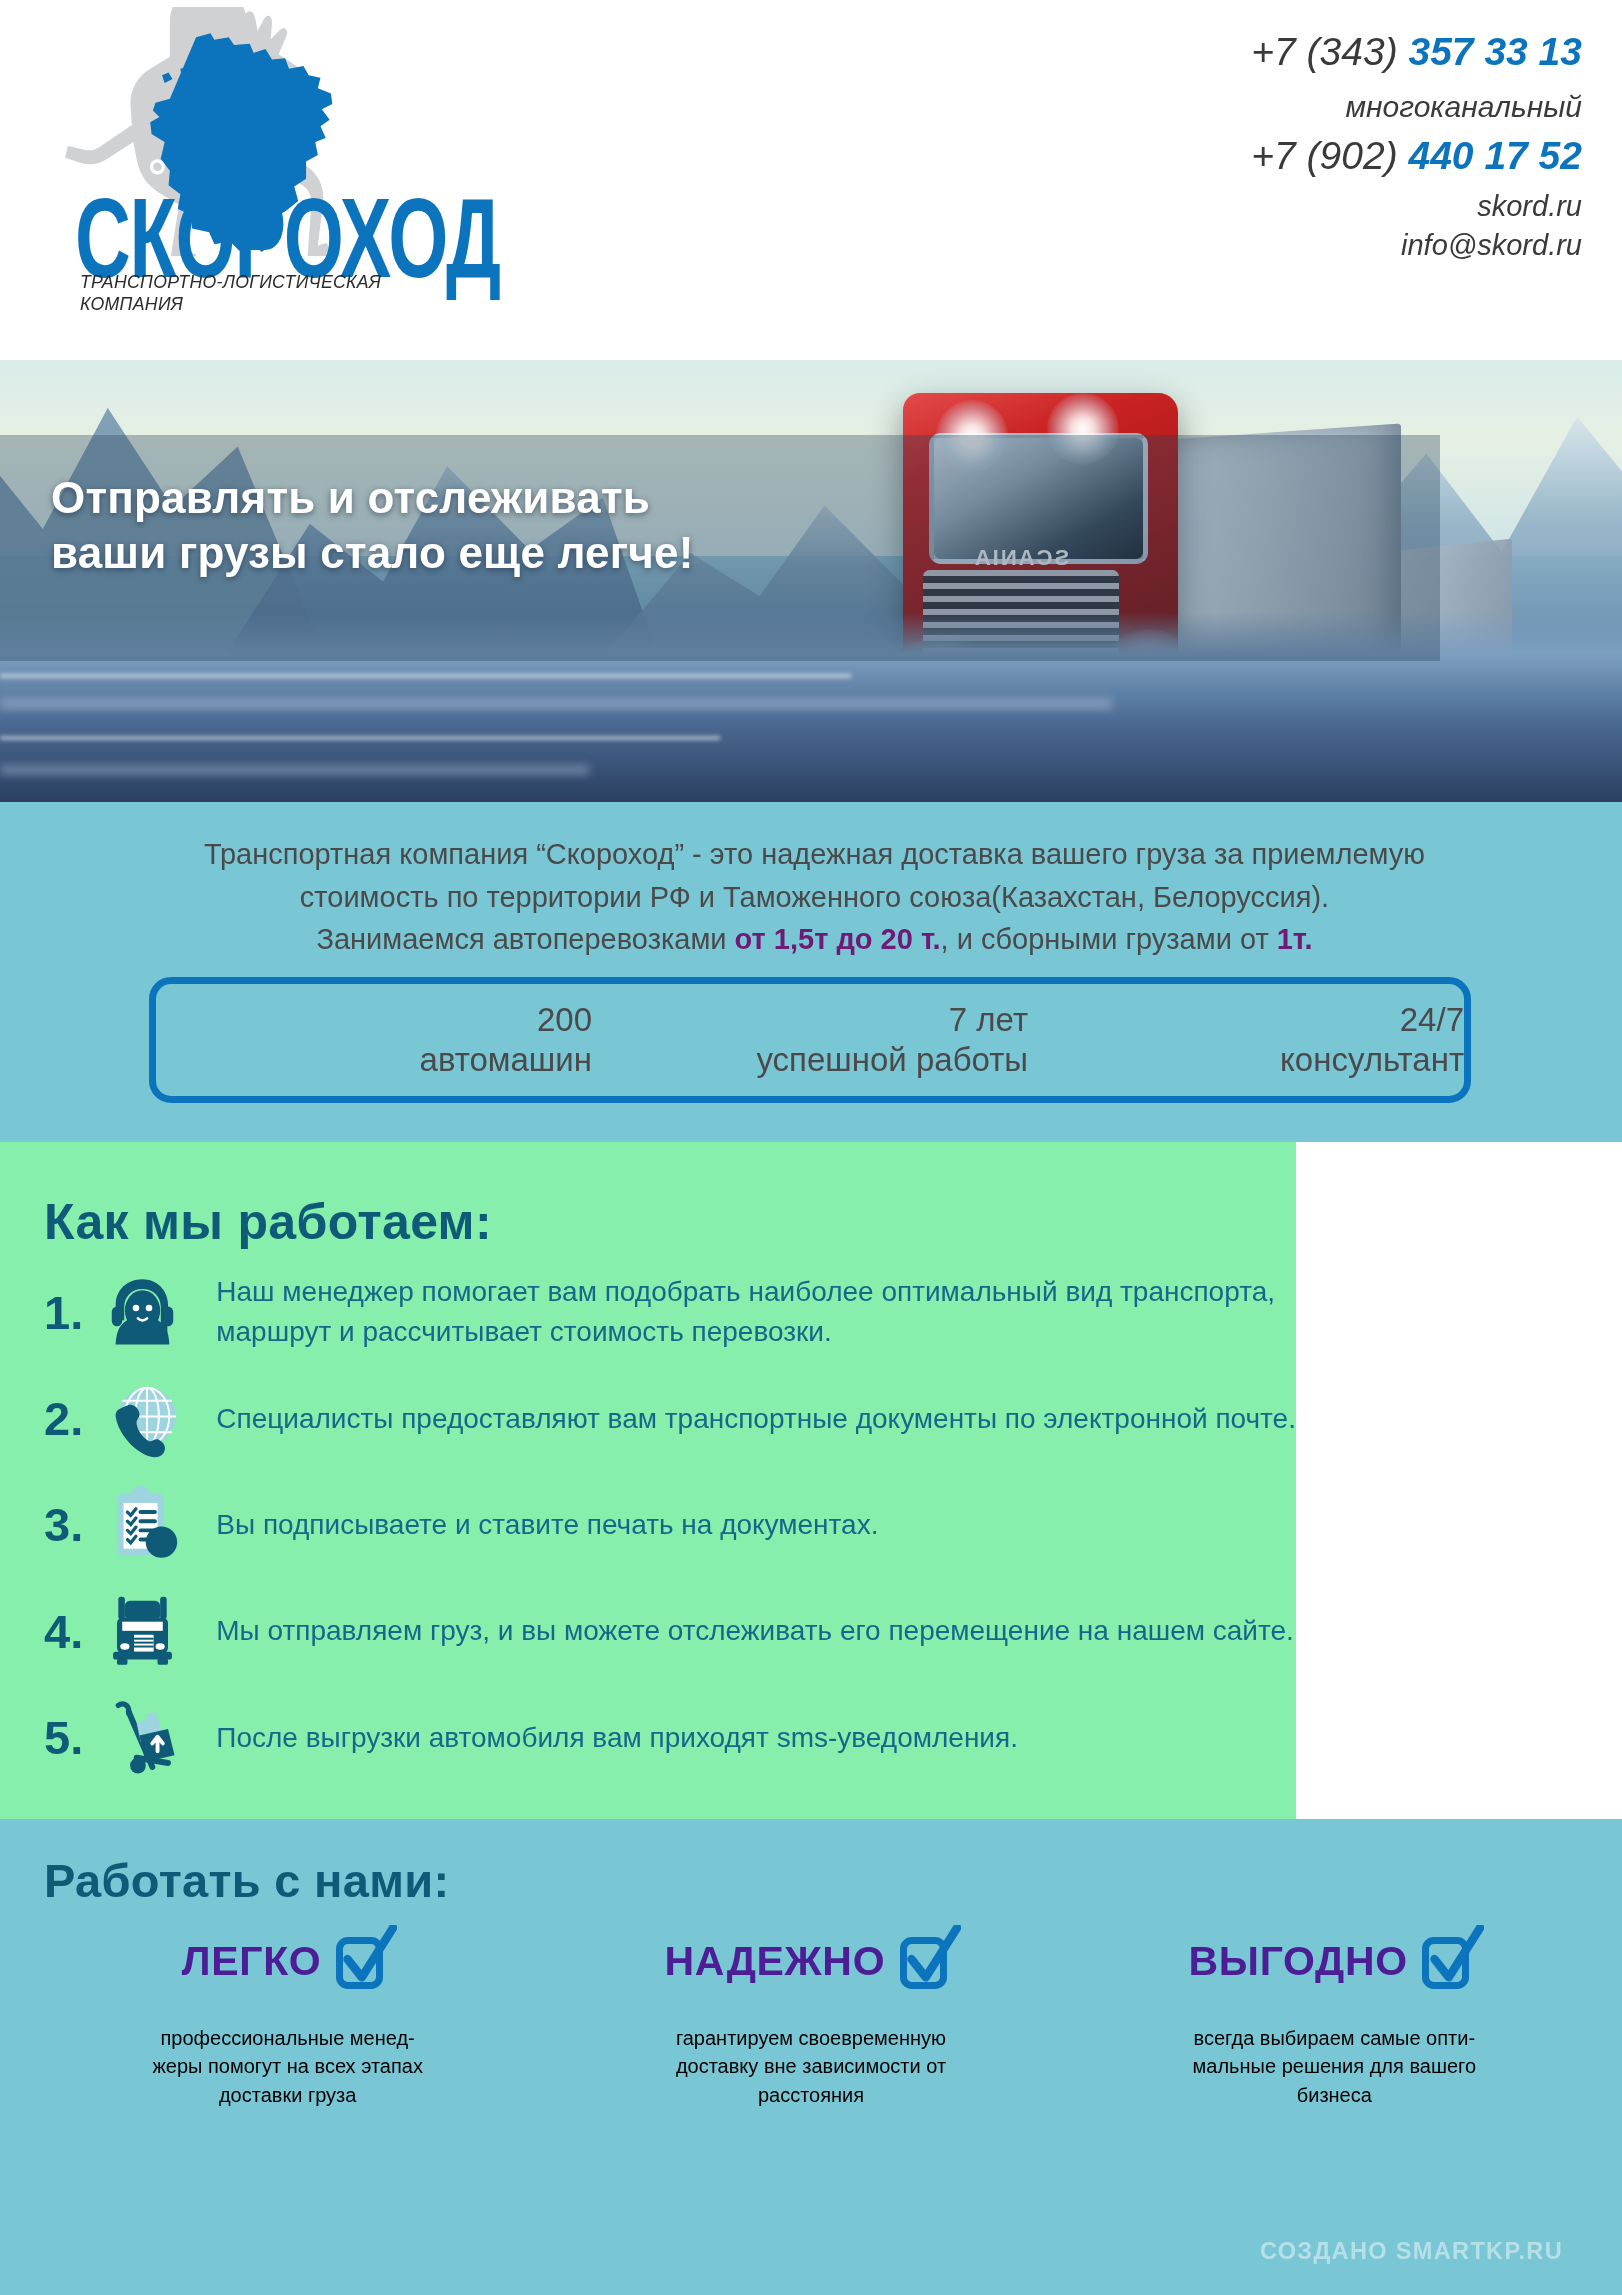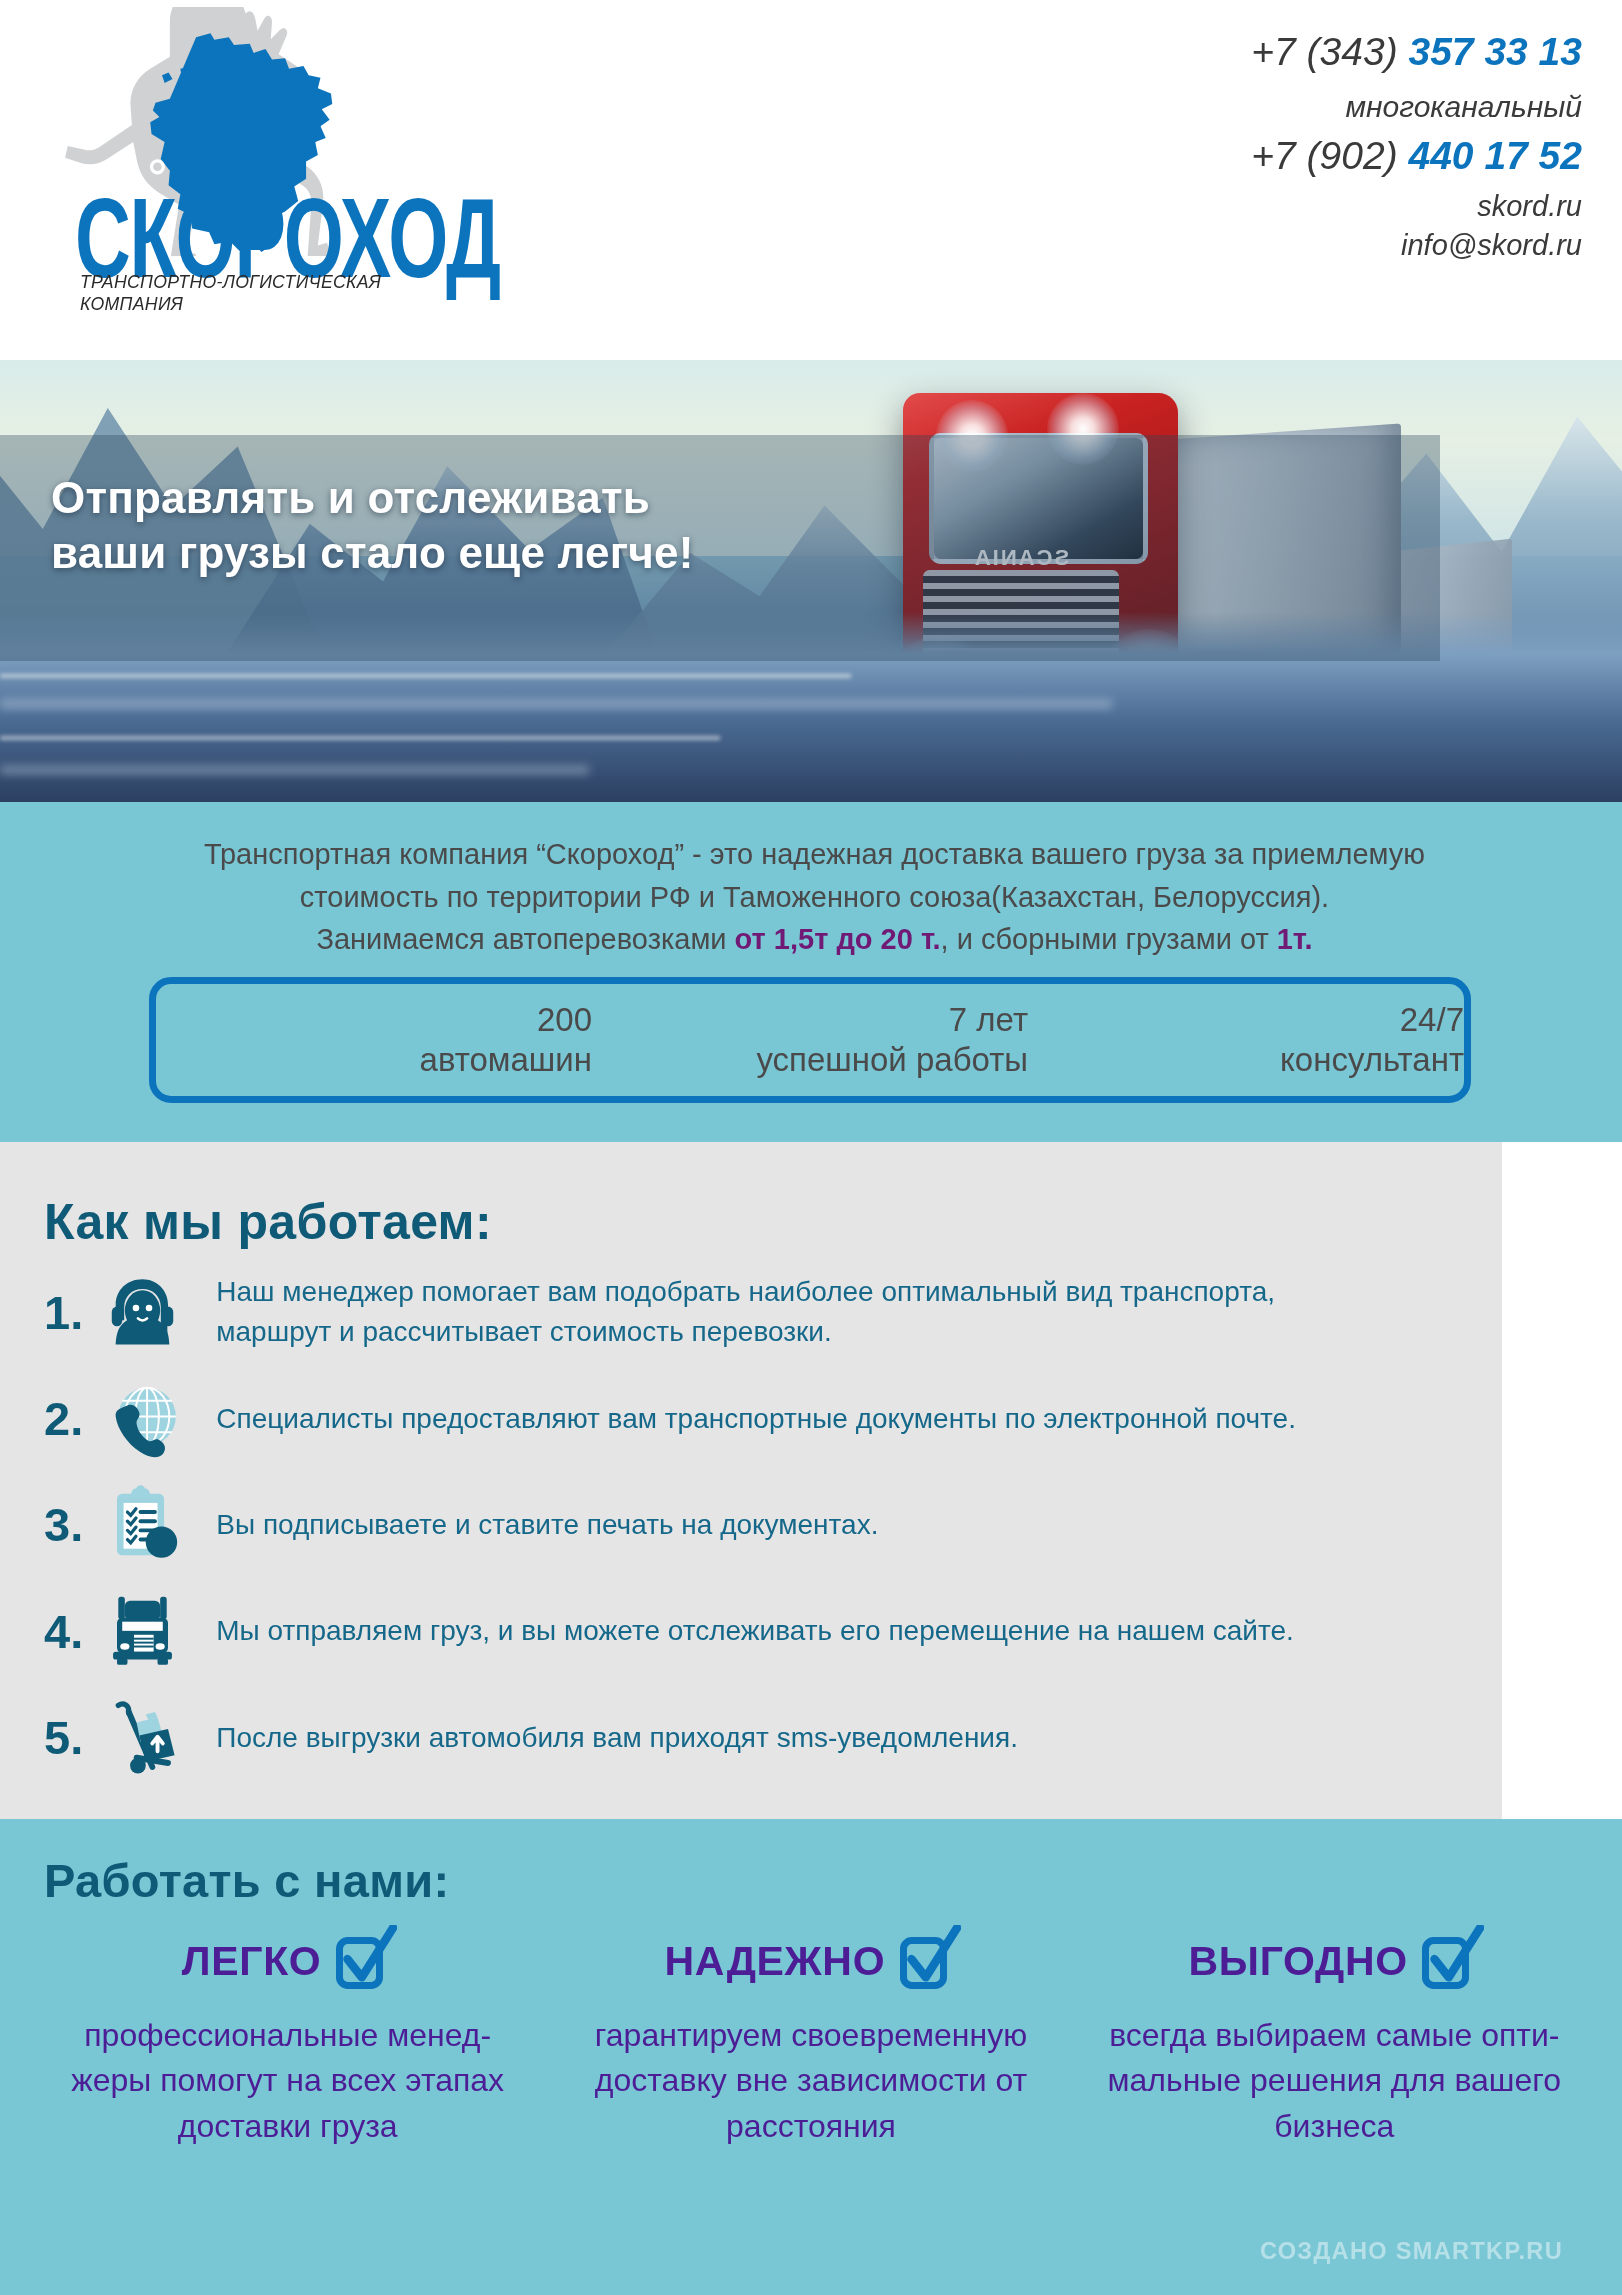--- a/index.html
+++ b/index.html
@@ -99,21 +99,21 @@
     text-align:center;color:#4a4a4a;font-size:29px;line-height:1.47;}
   .info-copy b{font-weight:700;color:#701a75;}
   .stats{position:absolute;left:149px;top:175px;width:1322px;height:126px;
     border:7.2px solid #0c74bd;border-radius:22px;box-sizing:border-box;
     display:flex;align-items:center;}
   .stat{flex:1;text-align:right;color:#4a4a4a;}
   .stat .big{font-size:33px;line-height:1.2;}
   .stat .small{font-size:33px;line-height:1.2;}
 
   
-  .how{position:absolute;left:0;top:1142px;width:1502px;height:677px;background:#e5e5e5;}
+  .how{position:absolute;left:0;top:1142px;width:1296px;height:677px;background:#86efac;}
   .how-title{position:absolute;left:44px;top:51px;
     color:#0e5a77;font-weight:700;font-size:50px;letter-spacing:0.3px;}
   .steps{position:absolute;left:44px;top:124px;width:1538px;}
   .step{display:flex;align-items:center;min-height:92px;margin-bottom:14.4px;}
   .step-num{width:56px;flex:0 0 56px;color:#0e5a77;font-weight:700;font-size:47px;
     text-align:left;line-height:1;}
   .step-ico{width:98px;flex:0 0 98px;height:85px;position:relative;}
   .step-txt{flex:1;color:#15688a;font-size:28px;line-height:1.42;padding-left:18.3px;}
 
   
@@ -121,21 +121,21 @@
   .wwu-title{position:absolute;left:44px;top:34px;
     color:#0e5a77;font-weight:700;font-size:47px;letter-spacing:0.3px;}
   .cols{position:absolute;left:26px;top:111px;width:1570px;display:flex;}
   .col{flex:1;text-align:center;padding:0 26px;box-sizing:border-box;}
   .col-head{display:flex;align-items:center;justify-content:center;gap:9.2px;}
   .col-word{color:#4c1d95;font-weight:700;font-size:41px;letter-spacing:0.7px;}
   .chk{width:63px;height:63px;position:relative;flex:0 0 63px;}
   .chk .box{position:absolute;left:5.2px;top:6.5px;width:47px;height:52px;
     border:7.2px solid #0c74bd;border-radius:11.8px;box-sizing:border-box;}
   .chk .tick{position:absolute;left:10.5px;top:-5.2px;width:56px;height:63px;}
-  .col-desc{margin-top:20px;color:#4c1d95;font-size:32px;line-height:1.42;}
+  .col-desc{margin-top:31px;color:#000000;font-size:20px;line-height:1.42;}
   .watermark{position:absolute;right:60px;bottom:30px;
     color:rgba(255,255,255,.45);font-weight:700;font-size:23.6px;letter-spacing:1.3px;}
 </style>
 </head>
 <body>
 
 <div class="page">
 
   <div class="header">
 

